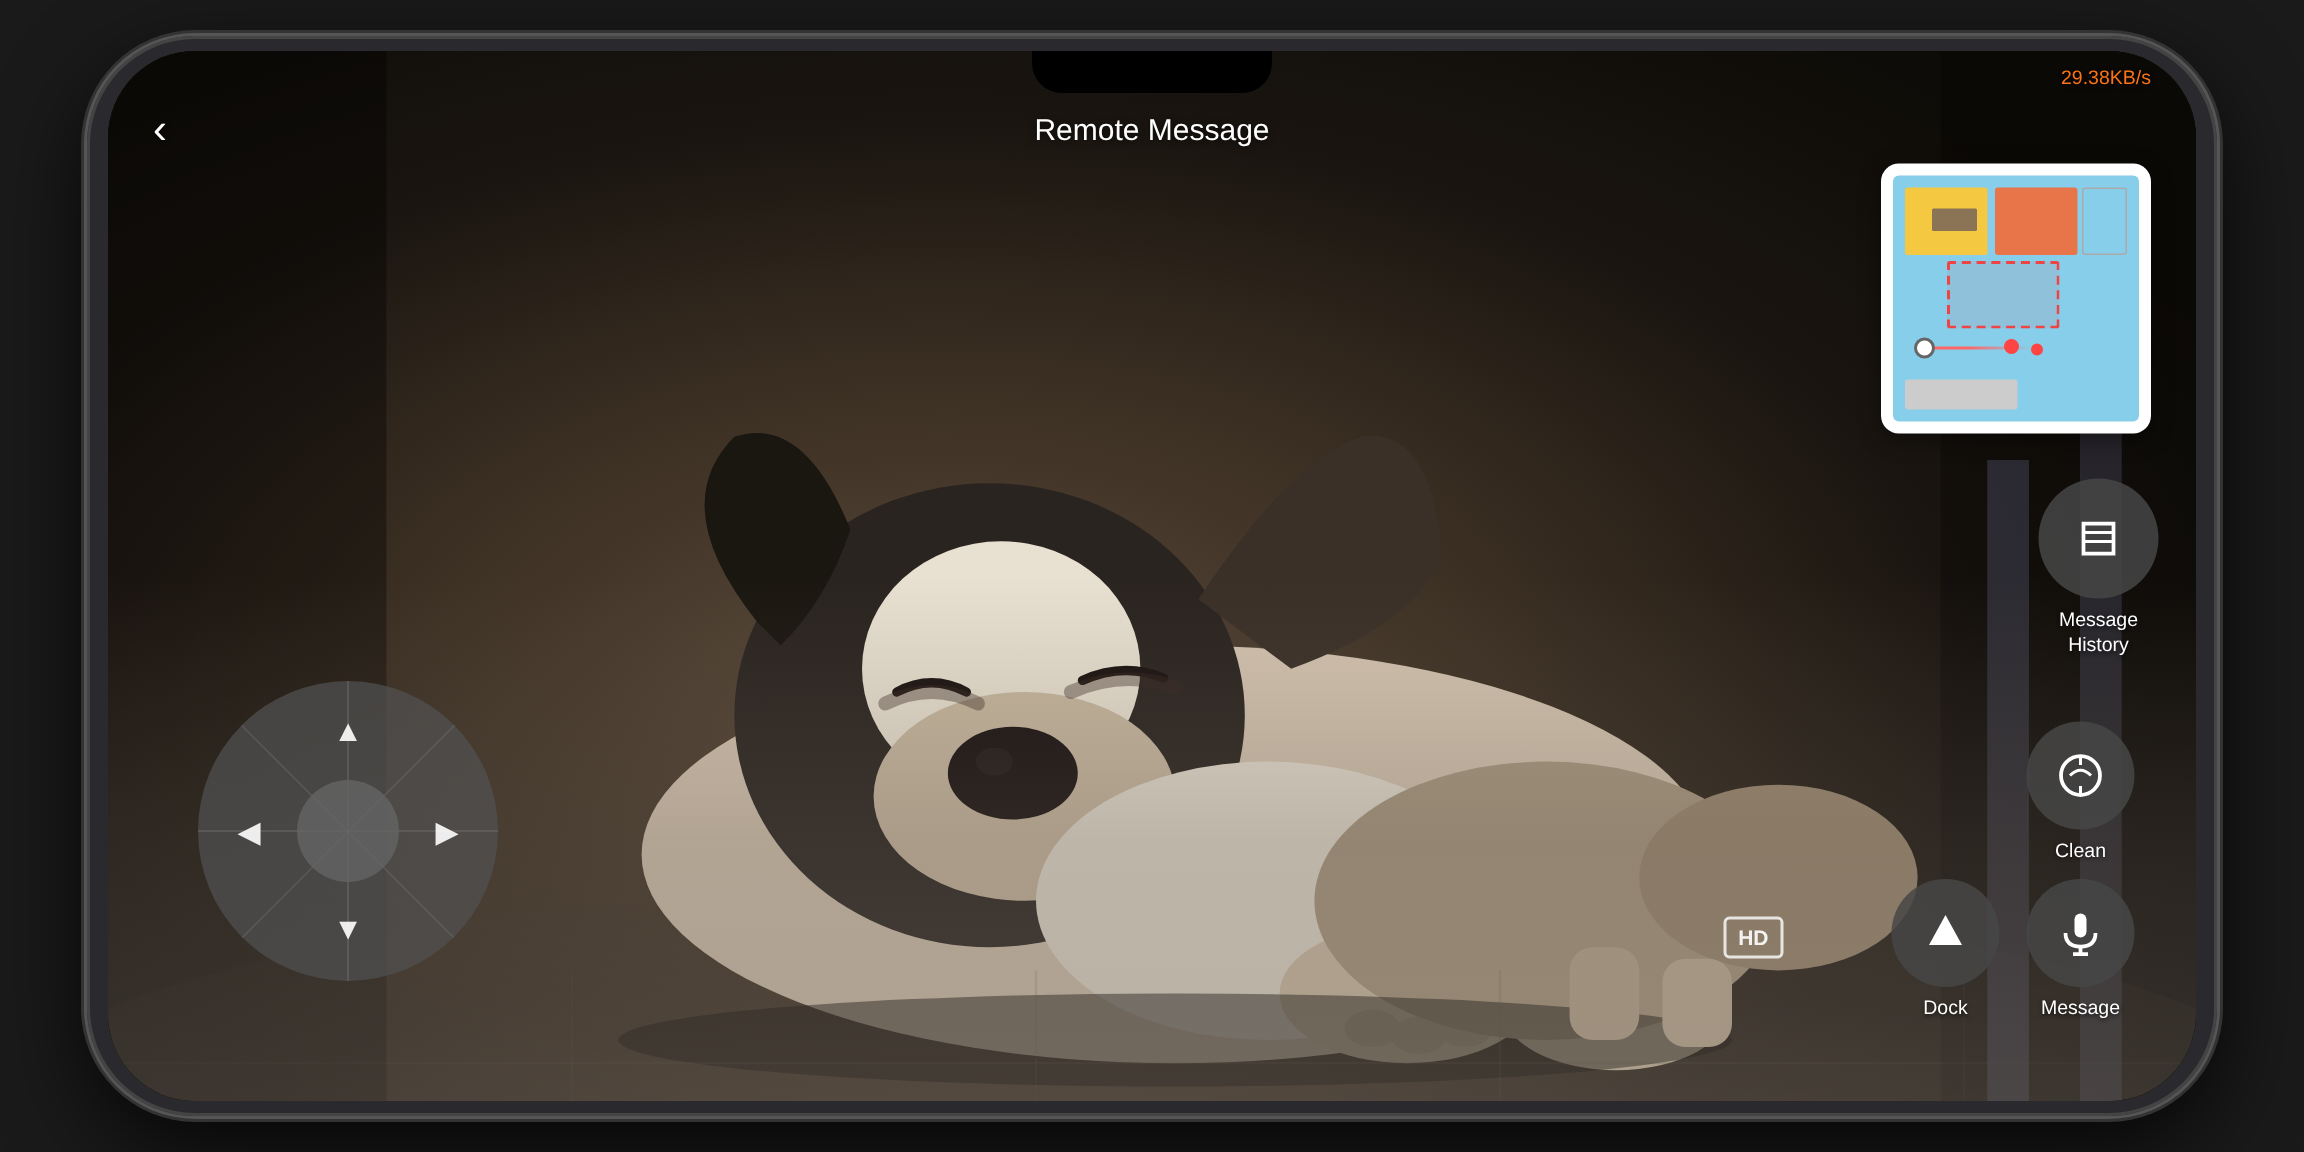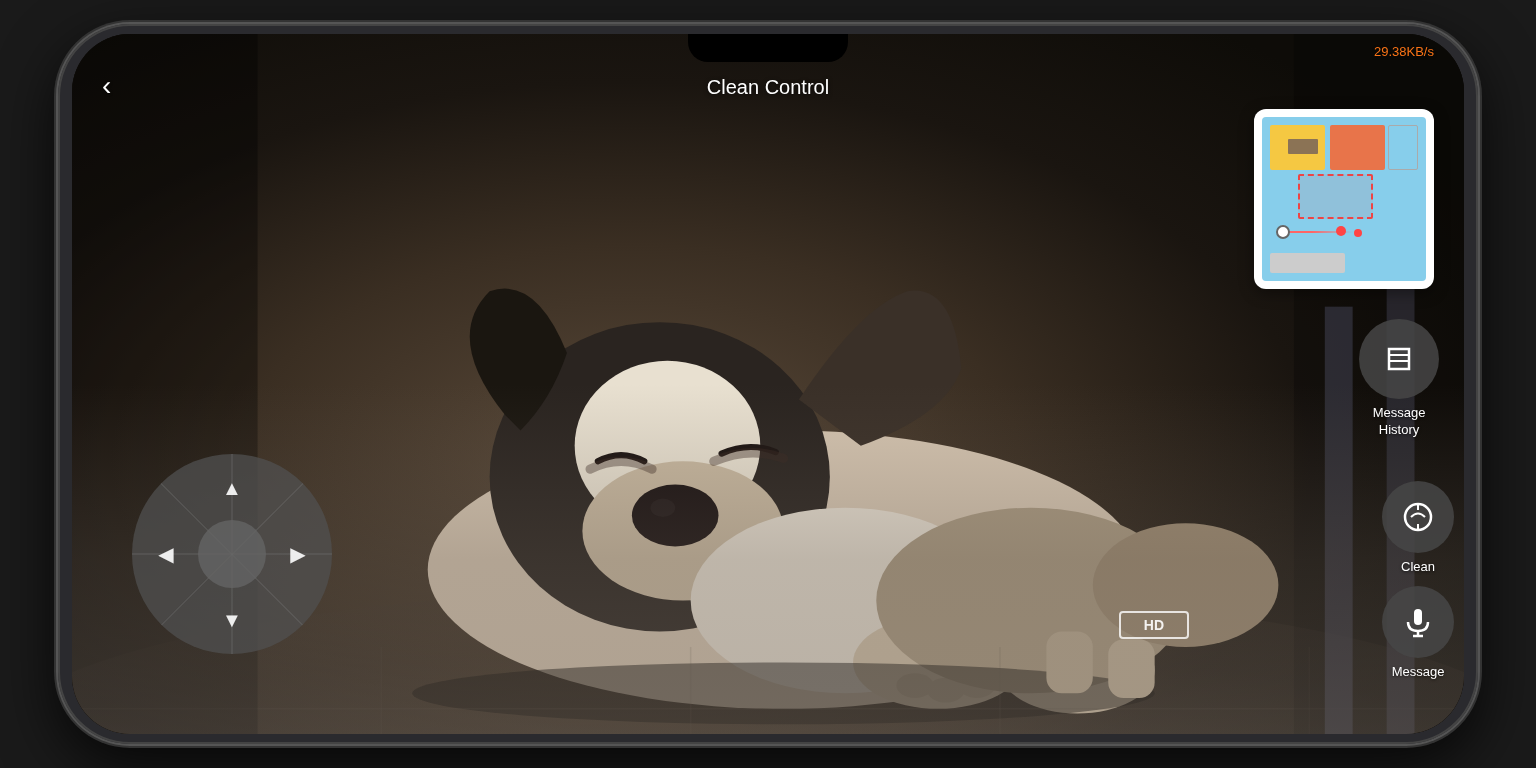--- a/index.html
+++ b/index.html
@@ -333,32 +333,32 @@
       transform: translateX(-50%);
     }
 
     
     .hd-badge {
       position: absolute;
       bottom: 95px;
       right: 275px;
       border: 2px solid rgba(255,255,255,0.8);
       color: rgba(255,255,255,0.9);
-      padding: 4px 23px;
+      padding: 4px 8px;
       font-size: 14px;
       font-weight: 600;
       border-radius: 4px;
       z-index: 50;
     }
 
     
     .controls-area {
       position: absolute;
       bottom: 55px;
-      right: 10px;
+      right: 41px;
       z-index: 50;
       display: flex;
       flex-direction: column;
       gap: 12px;
       align-items: flex-end;
     }
 
     .control-row {
       display: flex;
       gap: 18px;
@@ -532,21 +532,21 @@
         </svg>
       </div>
 
       <div class="floor-overlay"></div>
     </div>
 
     <div class="notch"></div>
 
     <div class="header">
       <div class="back-btn">‹</div>
-      <div class="title">Clean Control</div>
+      <div class="title">Remote Message</div>
       <div class="speed-indicator">29.38KB/s</div>
     </div>
 
     <div class="map-thumbnail">
       <div class="map-inner">
         <div class="map-bg">
           <div class="room-yellow">
             <div class="room-dark-rect"></div>
           </div>
           <div class="room-orange"></div>
@@ -606,20 +606,28 @@
             </svg>
           </div>
           <div class="ctrl-label">Clean</div>
         </div>
       </div>
 
       <div class="control-row">
         <div class="ctrl-btn">
           <div class="ctrl-circle">
             <svg width="34" height="34" viewBox="0 0 34 34" fill="white">
+              <polygon points="17,5 28,25 6,25" fill="white"></polygon>
+            </svg>
+          </div>
+          <div class="ctrl-label">Dock</div>
+        </div>
+        <div class="ctrl-btn">
+          <div class="ctrl-circle">
+            <svg width="34" height="34" viewBox="0 0 34 34" fill="white">
 
               <rect x="13" y="4" width="8" height="16" rx="4" fill="white"></rect>
               <path d="M7 17 Q7 26 17 26 Q27 26 27 17" stroke="white" stroke-width="2.5" fill="none"></path>
               <line x1="17" y1="26" x2="17" y2="31" stroke="white" stroke-width="2.5"></line>
               <line x1="12" y1="31" x2="22" y2="31" stroke="white" stroke-width="2.5"></line>
             </svg>
           </div>
           <div class="ctrl-label">Message</div>
         </div>
       </div>

